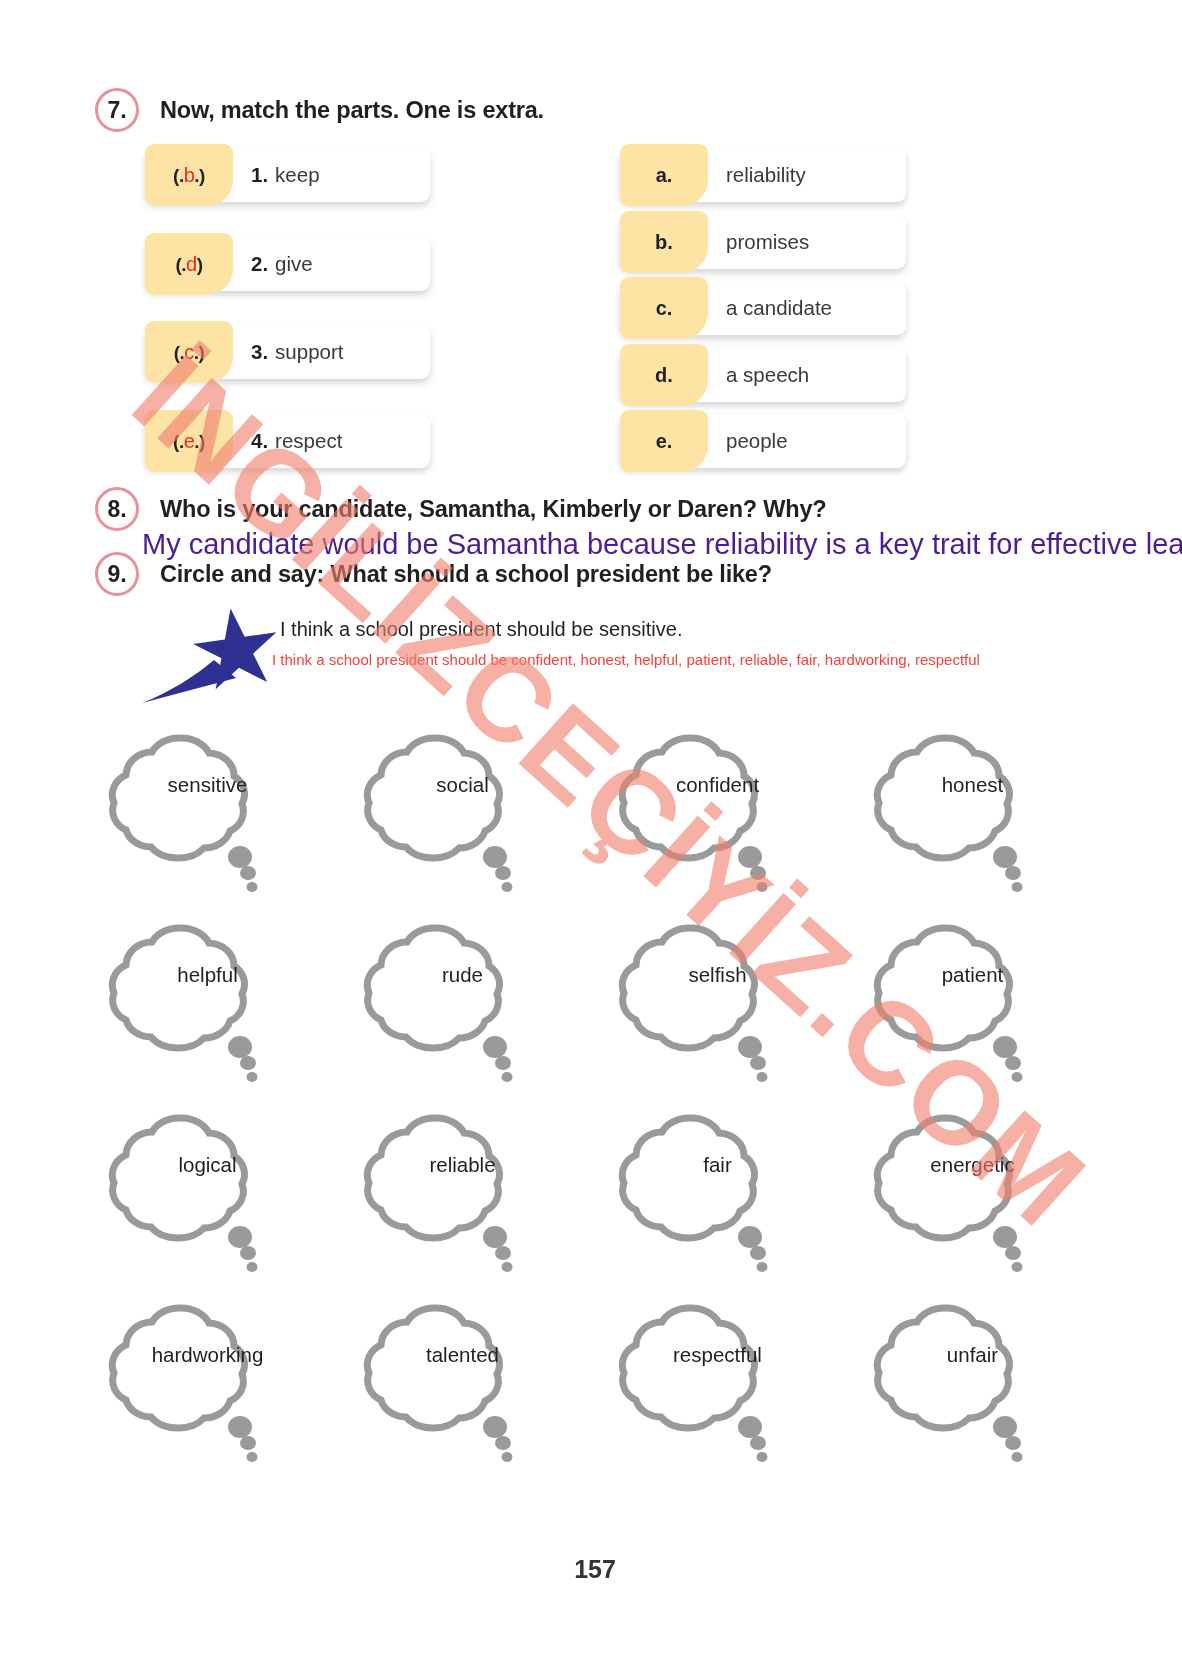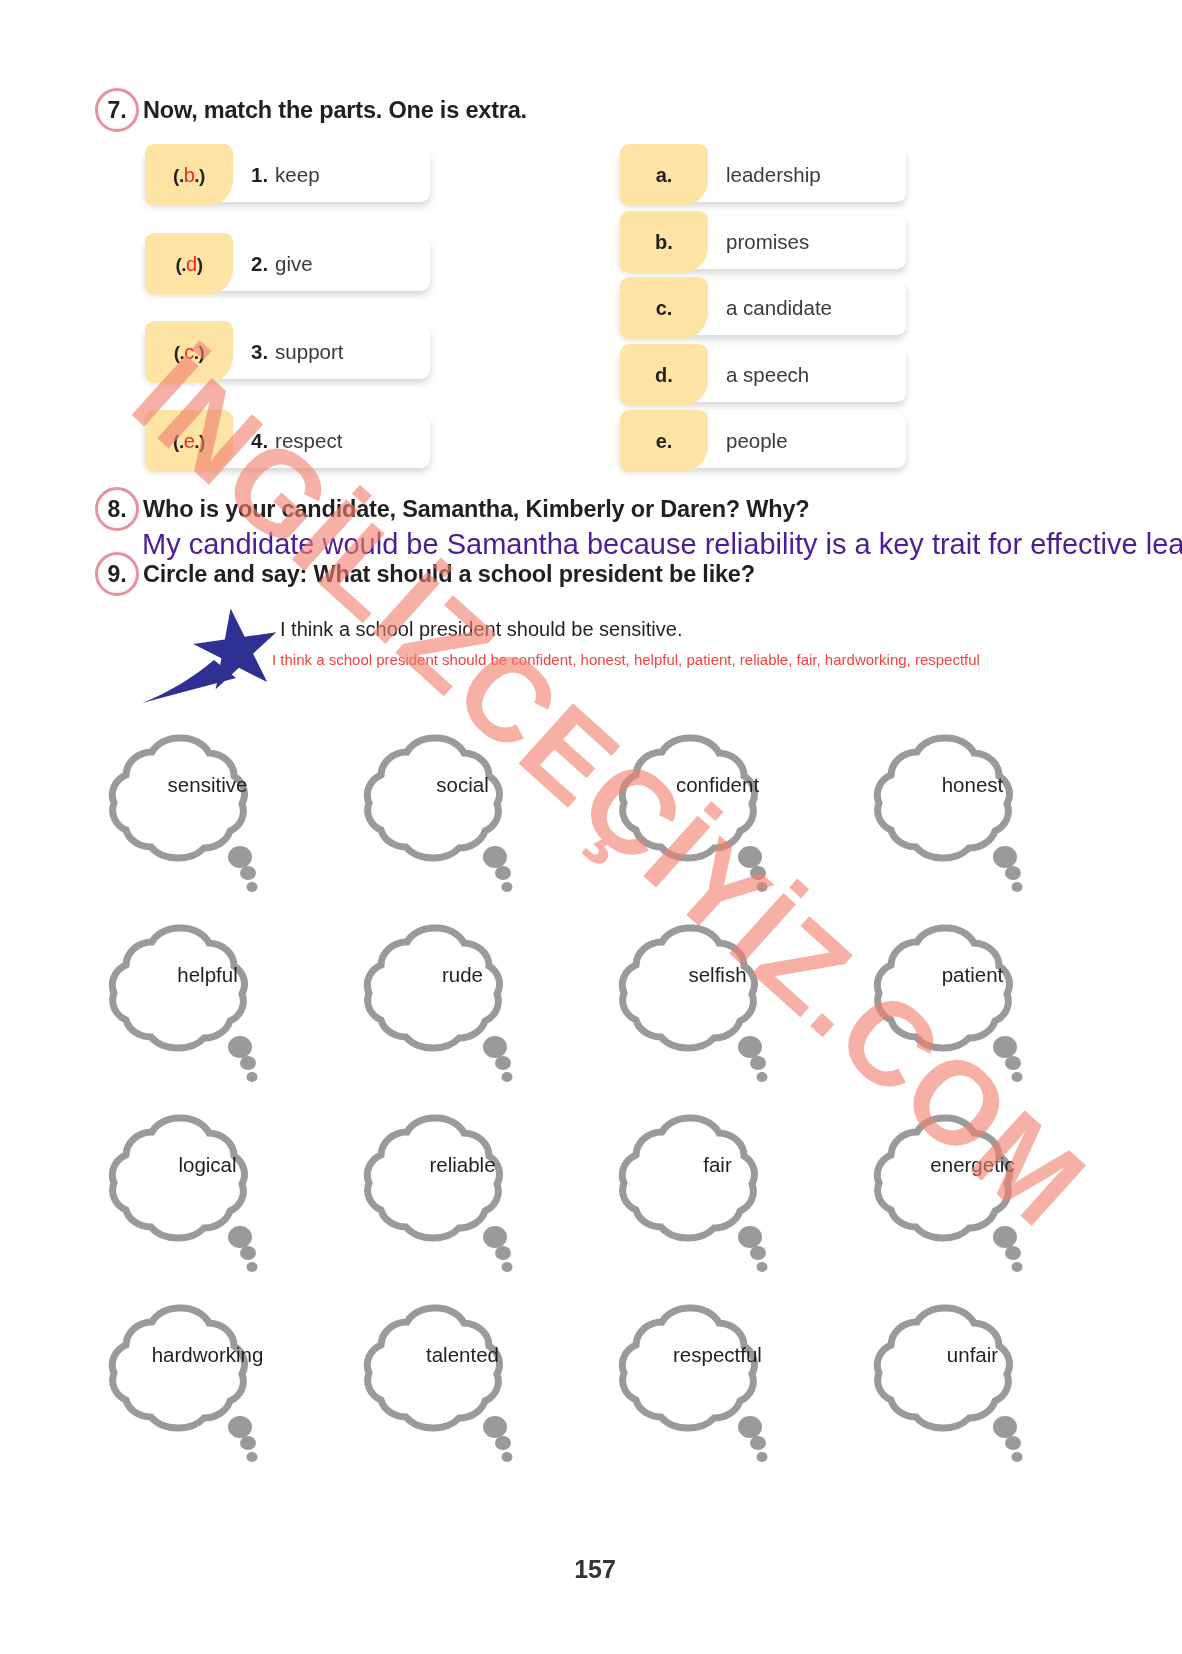--- a/index.html
+++ b/index.html
@@ -32,21 +32,21 @@
   .num-circle{
     width:44px;height:44px;border-radius:50%;
     border:3px solid #e8919f;
     background:radial-gradient(circle at 38% 32%, #ffffff 58%, #e9e9e9 100%);
     display:flex;align-items:center;justify-content:center;
     font-weight:700;font-size:23px;color:#231f20;
     box-sizing:border-box;flex:none;
   }
   .ex-title{
     font-weight:700;font-size:23.5px;letter-spacing:-.2px;
-    margin-left:4px;white-space:nowrap;color:#231f20;
+    margin-left:21px;white-space:nowrap;color:#231f20;
   }
 
   
   .card{
     position:absolute;height:54px;border-radius:9px;
     background:#ffffff;
     box-shadow:0 4px 7px rgba(0,0,0,.17);
     display:flex;align-items:stretch;overflow:visible;
   }
   .card .tab{
@@ -154,21 +154,21 @@
       <b>4.</b>
       <span>respect</span>
     </div>
   </div>
 
   <div class="card" style="left:620px;top:148px;width:286px;">
     <div class="tab tall">
       <span>a.</span>
     </div>
     <div class="body">
-      <span>leadership</span>
+      <span>reliability</span>
     </div>
   </div>
 
   <div class="card" style="left:620px;top:215px;width:286px;">
     <div class="tab tall">
       <span>b.</span>
     </div>
     <div class="body">
       <span>promises</span>
     </div>

